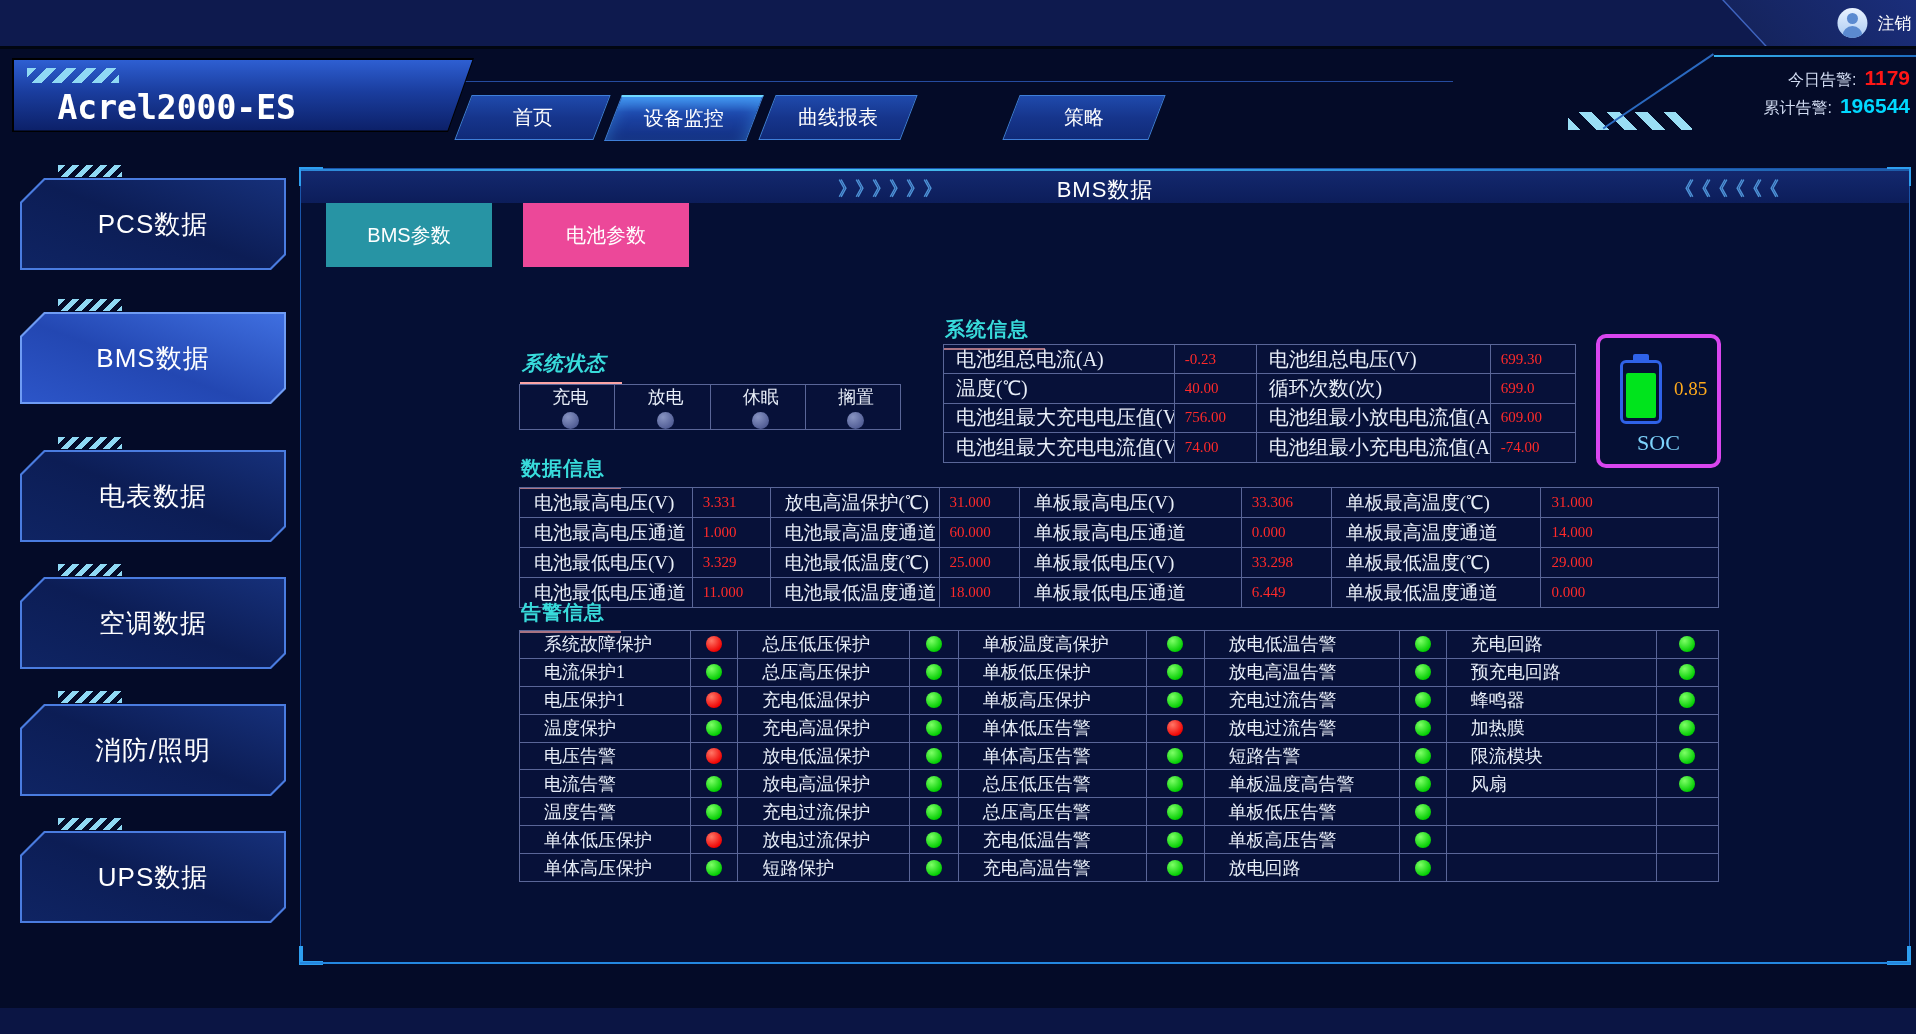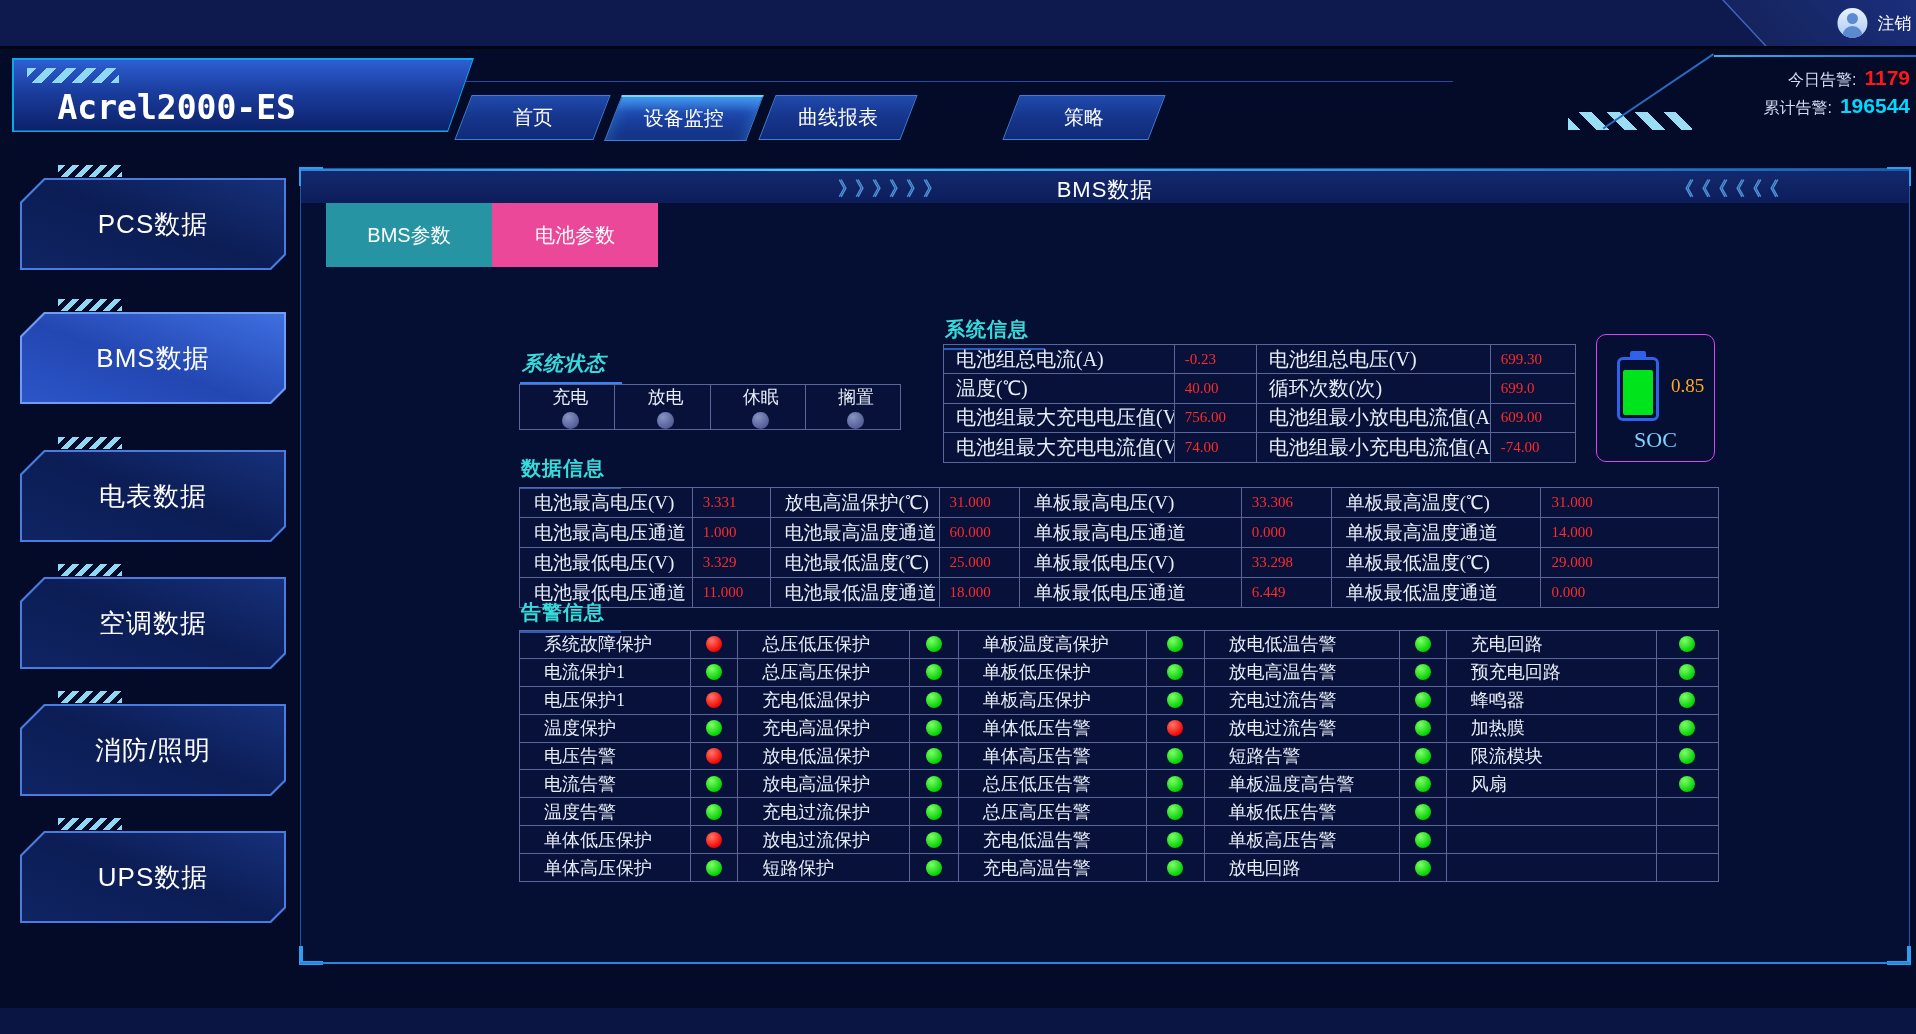--- a/index.html
+++ b/index.html
@@ -16,21 +16,21 @@
           display:flex;align-items:center;justify-content:flex-end;gap:10px;padding-right:46px;box-sizing:border-box;}
   .avatar{width:30px;height:30px;border-radius:50%;
           background:linear-gradient(180deg,#eaf3ff,#a9c9f2);position:relative;overflow:hidden;flex:0 0 auto;}
   .avatar::before{content:"";position:absolute;left:50%;top:5px;transform:translateX(-50%);
           width:11px;height:11px;border-radius:50%;background:#5b8ad0;}
   .avatar::after{content:"";position:absolute;left:50%;top:18px;transform:translateX(-50%);
           width:20px;height:12px;border-radius:10px 10px 0 0;background:#5b8ad0;}
   #logout .lbl{font-size:17px;color:#fff;white-space:nowrap;}
 
   
-  #logo-outer{position:absolute;left:12px;top:58px;width:462px;height:74px;background:#0ea5e9;
+  #logo-outer{position:absolute;left:12px;top:58px;width:462px;height:74px;background:#000000;
           clip-path:polygon(0 0,100% 0,calc(100% - 26px) 100%,0 100%);}
   #logo-inner{position:absolute;inset:1.5px;
           background:linear-gradient(180deg,#2e5fd2 0%,#1a3d9e 45%,#0c2068 100%);
           clip-path:polygon(0 0,100% 0,calc(100% - 25px) 100%,0 100%);}
   .stripes{background:repeating-linear-gradient(135deg,#8fd9f4 0 5px,rgba(0,0,0,0) 5px 10px);}
   #logo-stripes{position:absolute;left:13px;top:8px;width:92px;height:15px;
           background:repeating-linear-gradient(135deg,#8fd9f4 0 7px,rgba(0,0,0,0) 7px 14px);}
   #logo-text{position:absolute;left:44px;top:28px;font-family:"DejaVu Sans Mono",monospace;
           font-size:33px;font-weight:bold;color:#fff;letter-spacing:0;}
   #band-line{position:absolute;left:378px;top:81px;width:1075px;height:1px;background:#2b57b4;opacity:.85;}
@@ -77,27 +77,27 @@
   .cr.br{right:-2px;bottom:-2px;border-right:4px solid #2e9ff0;border-bottom:4px solid #2e9ff0;}
   #panel-title{position:absolute;left:0;top:0;right:0;height:34px;
           background:linear-gradient(180deg,#14296f,#0c1d5a);}
   #panel-title::before{content:"";position:absolute;left:0;right:0;top:0;height:2px;
           background:linear-gradient(90deg,#2c86d8,#49c6f2 30%,#2d8ad8 70%,#1d5aa8);}
   #panel-title .ttl{position:absolute;left:0;right:0;top:6px;text-align:center;
           font-size:22px;color:#fff;letter-spacing:1px;}
   .chev{position:absolute;top:7px;font-size:19px;font-weight:bold;color:#559fe4;letter-spacing:-2px;opacity:.9;}
   #chev-r{left:537px;}
   #chev-l{left:1374px;}
-  #param-tabs{position:absolute;left:25px;top:34px;display:flex;}
+  #param-tabs{position:absolute;left:25px;top:34px;display:flex;gap:31px;}
   .ptab{width:166px;height:64px;display:flex;align-items:center;justify-content:center;
           font-size:20px;color:#fff;background:#ec4899;cursor:pointer;}
   .ptab.active{background:#2794a4;}
 
   .sec-h{position:absolute;font-size:20px;font-weight:bold;color:#38dbdb;letter-spacing:1px;
-          border-bottom:2px solid #3b82f6;padding:0 16px 5px 2px;}
+          border-bottom:2px solid #fca5a5;padding:0 16px 5px 2px;}
   #h-status{left:219px;top:181px;font-style:italic;}
   #h-sysinfo{left:642px;top:147px;}
   #h-datainfo{left:218px;top:286px;}
   #h-alarm{left:218px;top:430px;}
 
   .grid{display:grid;position:absolute;border-top:1px solid #5a6698;border-left:1px solid #5a6698;
           background:rgba(12,24,70,.35);}
   .cell{border-right:1px solid #5a6698;border-bottom:1px solid #5a6698;
           display:flex;align-items:center;overflow:hidden;white-space:nowrap;}
   #status-grid{left:218px;top:215px;width:381px;grid-template-columns:repeat(4,1fr);grid-auto-rows:45px;
@@ -116,21 +116,21 @@
           grid-auto-rows:27.9px;font-family:"Liberation Serif",serif;}
   #alarm-grid .alab{font-size:18px;padding-left:24px;}
   .val{color:#ff2a2a;font-size:15px;padding-left:10px;font-family:"Liberation Serif",serif;}
   .adot{justify-content:center;padding:0;}
   .dot{width:16px;height:16px;border-radius:50%;flex:0 0 auto;}
   .dot.green{background:radial-gradient(circle at 35% 30%,#7dff66,#00cc00 75%);}
   .dot.red{background:radial-gradient(circle at 35% 30%,#ff7766,#ee0000 75%);}
   .dot.idle{width:17px;height:17px;background:radial-gradient(circle at 35% 30%,#8894c2,#4e5a92 78%);}
 
   #soc-box{position:absolute;left:1295px;top:165px;width:117px;height:126px;
-          border:1px solid #d946ef;border-radius:10px;}
+          border:4px solid #d946ef;border-radius:10px;}
   .bat{position:absolute;left:20px;top:22px;width:36px;height:58px;
           border:3px solid #2f62e8;border-radius:6px;}
   .bat-cap{position:absolute;left:50%;top:-9px;transform:translateX(-50%);
           width:16px;height:6px;background:#2f62e8;border-radius:2px 2px 0 0;}
   .bat-fill{position:absolute;left:3px;right:3px;bottom:3px;height:78%;background:#00e41c;border-radius:2px;}
   #soc-value{position:absolute;left:74px;top:40px;font-family:"Liberation Serif",serif;
           font-size:19px;color:#ffaa1c;}
   #soc-label{position:absolute;left:0;right:0;top:92px;text-align:center;
           font-family:"Liberation Serif",serif;font-size:22px;color:#7dd3fc;}
 

